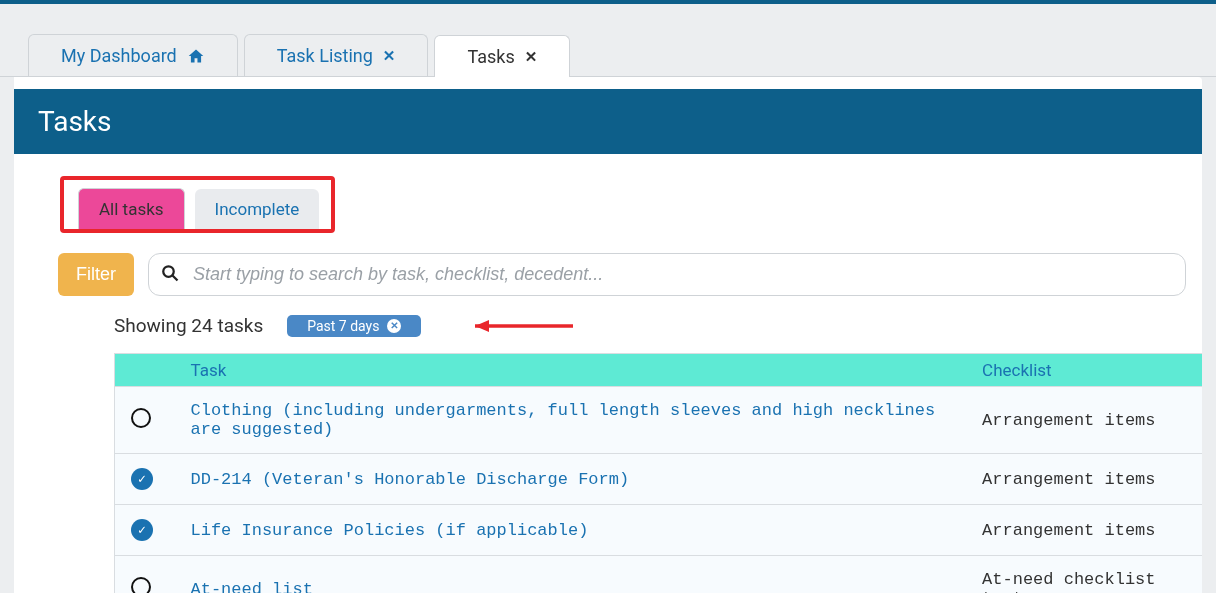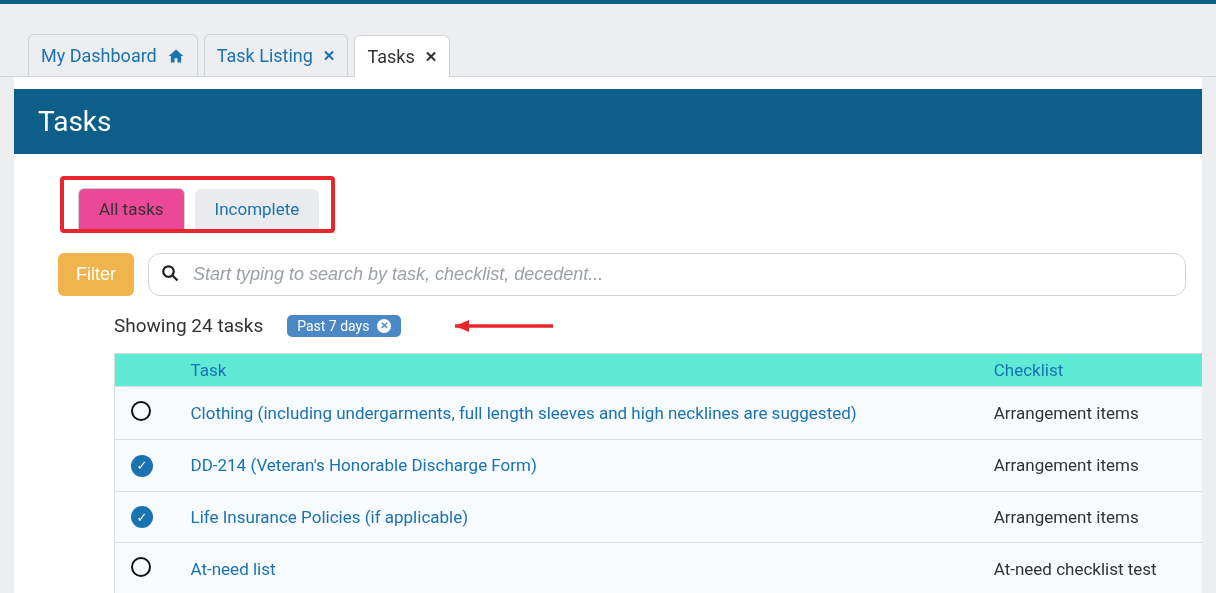--- a/index.html
+++ b/index.html
@@ -17,21 +17,21 @@
   .nav-tabs {
     display: flex;
     align-items: flex-end;
     padding-left: 28px;
     border-bottom: 1px solid #cfd3d7;
   }
   .nav-tab {
     display: flex;
     align-items: center;
     gap: 10px;
-    padding: 10px 12px;
+    padding: 10px 32px;
     border: 1px solid #cfd3d7;
     border-bottom: none;
     border-radius: 6px 6px 0 0;
     margin-right: 6px;
     background: #eceef0;
     color: #1a72b1;
     cursor: pointer;
     font-size: 18px;
   }
   .nav-tab.active {
@@ -140,21 +140,21 @@
     padding: 0 0 16px 100px;
     font-size: 19px;
   }
   .chip {
     display: inline-flex;
     align-items: center;
     gap: 8px;
     background: #4a88c6;
     color: #fff;
     border-radius: 5px;
-    padding: 3px 10px;
+    padding: 3px 20px;
     font-size: 14px;
     cursor: pointer;
   }
   .chip-close {
     width: 14px; height: 14px; display:inline-flex; align-items:center; justify-content:center;
     color:#4a88c6; background:#fff; border-radius:50%; font-size:10px; font-weight:bold;
     cursor:pointer;
   }
   .arrow-annot {
     color: #e9262b;
@@ -178,20 +178,21 @@
     font-size: 17px;
     padding: 6px 16px;
     border-bottom: 1px solid #d9dde1;
   }
   .tasks-table td {
     padding: 14px 16px;
     border-top: 1px solid #d9dde1;
     color: #333;
     font-size: 17px;
     background:#f7fbfe;
+    font-family:Liberation Mono, monospace;
   }
   .tasks-table td.task-link a { color: #1a72b1; text-decoration: none; cursor:pointer; }
   .col-status { width: 60px; }
   .status-circle {
     width: 20px; height: 20px; border: 2.5px solid #111; border-radius: 50%;
     display:inline-block; cursor:pointer;
   }
   .status-check {
     width: 22px; height: 22px; border-radius: 50%;
     background: #1a72b1; color:#fff;

